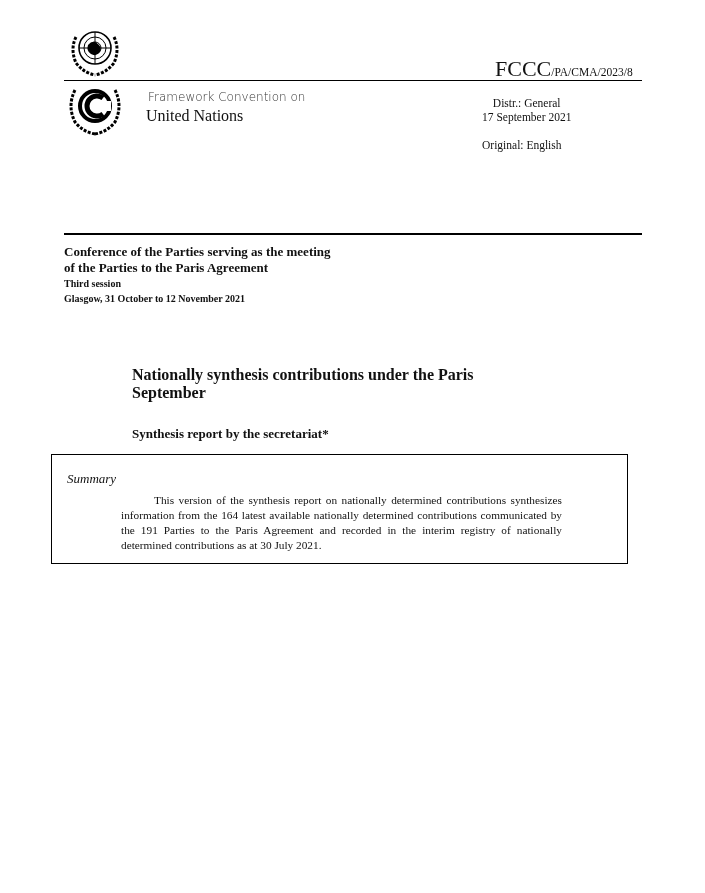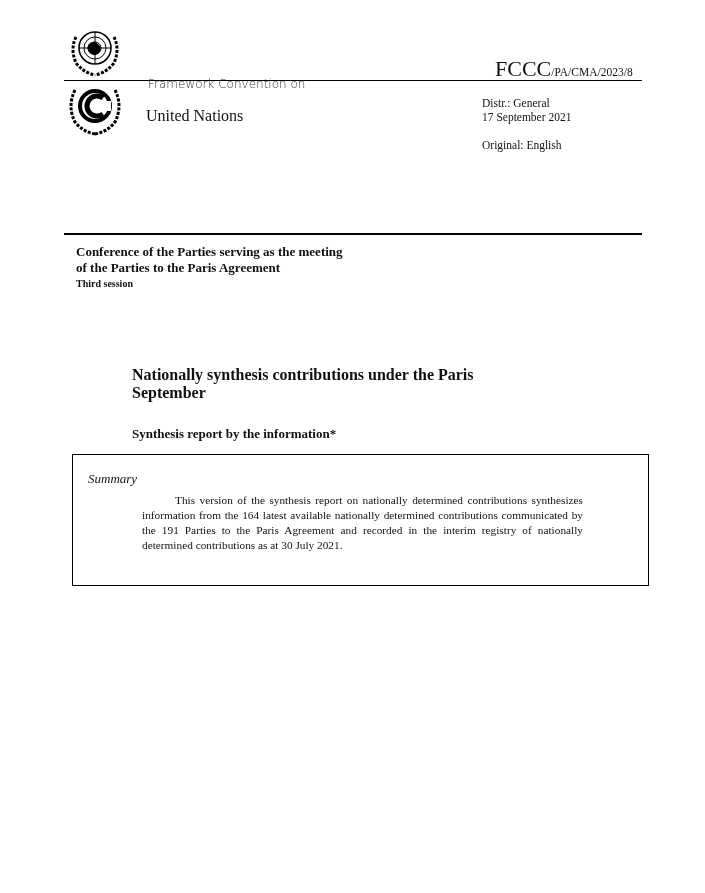--- a/index.html
+++ b/index.html
@@ -3,28 +3,28 @@
 <meta charset="utf-8">
 <style>
   html, body { margin:0; padding:0; background:#ffffff; }
   body { width:705px; height:893px; position:relative; overflow:hidden; font-family:"Liberation Serif", serif; color:#111; }
   .abs { position:absolute; }
   .rule { position:absolute; background:#000; }
   .un-title { left:146px; top:61px; font-size:16px;margin-top:46px; }
   .fccc { left:495px; top:56px; font-size:22px; letter-spacing:0; }
   .fccc-main { font-size:22px; }
   .fccc-sym { font-size:11.5px; }
-  .unfccc-name { left:148px; top:76px; font-family:"DejaVu Sans", sans-serif; font-size:12px; line-height:17px; color:#333; font-weight:300; }
-  .distr { left:482px; top:96px; font-size:11.5px; line-height:14px; }
+  .unfccc-name { left:148px; top:89px; font-family:"DejaVu Sans", sans-serif; font-size:12px; line-height:17px; color:#333; font-weight:300; }
+  .distr { left:482px; top:96px; font-size:11.5px; line-height:14px;text-align:center; }
   .orig { left:482px; top:139px; font-size:11.5px; }
-  .session { left:64px; top:244px; font-size:13px; font-weight:bold; line-height:16px;margin-left:12px; }
+  .session { left:64px; top:244px; font-size:13px; font-weight:bold; line-height:16px; }
   .session .small { font-size:10px; line-height:15px; }
   .doctitle { left:132px; top:366px; font-size:16px; font-weight:bold; line-height:18px; width:420px; }
   .subtitle { left:132px; top:426px; font-size:13px; font-weight:bold; }
-  .summary-box { left:72px; top:454px; width:577px; height:132px; border:1px solid #000; box-sizing:border-box; }
+  .summary-box { left:51px; top:454px; width:577px; height:110px; border:1px solid #000; box-sizing:border-box; }
   .summary-label { position:absolute; left:15px; top:16px; font-style:italic; font-size:13px; }
   .summary-text { position:absolute; left:69px; top:38px; width:441px; font-size:11.3px; line-height:15px; text-align:justify; }
   .summary-text .indent { display:inline-block; width:33px; }
   .logo { position:absolute; left:63px; }
 </style>
 </head>
 <body>
 
 <div class="logo" style="top:25px;width:64px;height:52px;">
   <svg width="64" height="52" viewBox="0 0 64 52">
@@ -66,25 +66,26 @@
   <div>17 September 2021</div>
 </div>
 <div class="abs orig">Original: English</div>
 
 <div class="rule" style="left:64px;top:233px;width:578px;height:2px;"></div>
 
 <div class="abs session">
   <div>Conference of the Parties serving as the meeting</div>
   <div>of the Parties to the Paris Agreement</div>
   <div class="small">Third session</div>
+  <div class="small">Glasgow, 31 October to 12 November 2021</div>
 </div>
 
 <div class="abs doctitle">
   <div>Nationally synthesis contributions under the Paris</div>
   <div>September</div>
 </div>
 
-<div class="abs subtitle">Synthesis report by the information*</div>
+<div class="abs subtitle">Synthesis report by the secretariat*</div>
 
 <div class="abs summary-box">
   <div class="summary-label">Summary</div>
   <div class="summary-text"><span class="indent"></span><span>This version of the synthesis report on nationally determined contributions synthesizes information from the 164 latest available nationally determined contributions communicated by the 191 Parties to the Paris Agreement and recorded in the interim registry of nationally determined contributions as at 30 July 2021.</span></div>
 </div>
 
 </body></html>

